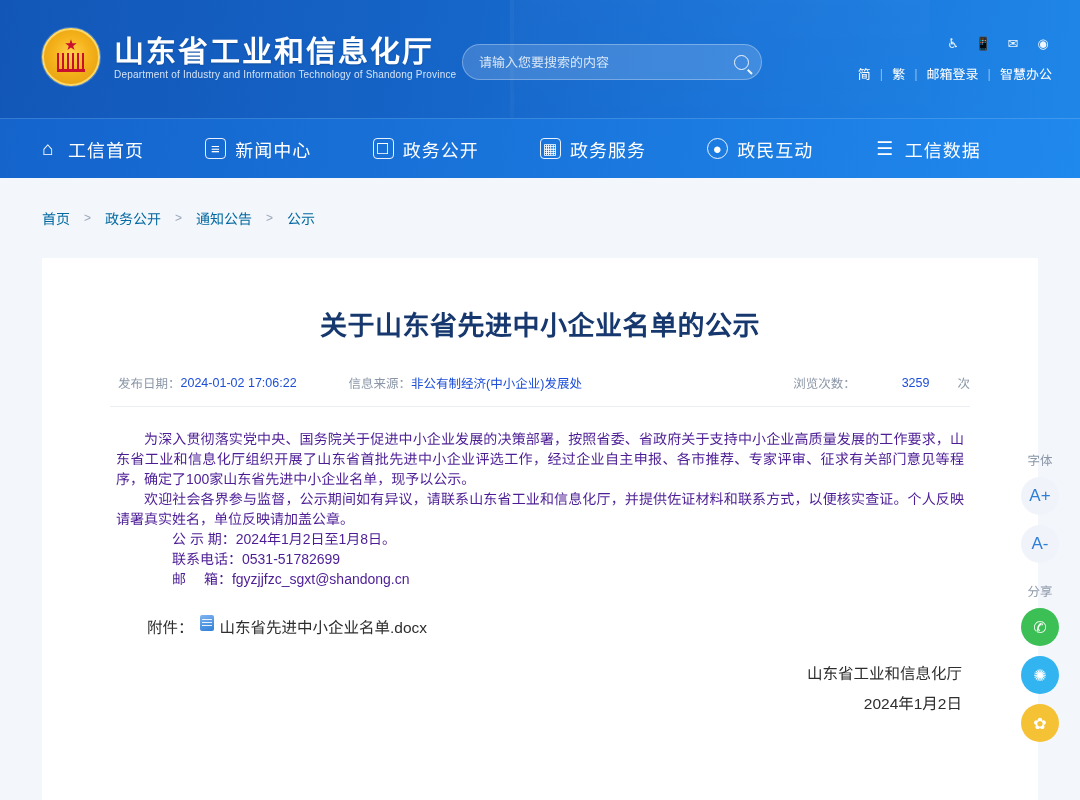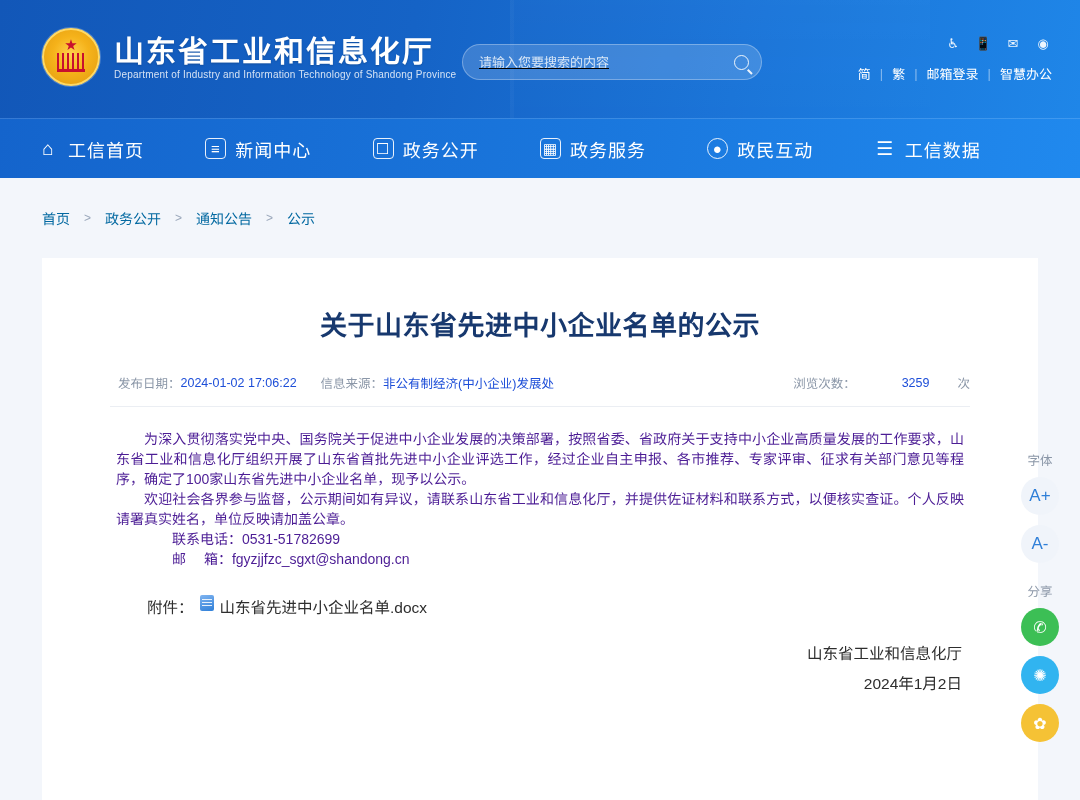--- a/index.html
+++ b/index.html
@@ -66,21 +66,21 @@
     font-size: 10px;
     letter-spacing: .2px;
     margin-top: 0;
   }
   .searchbox {
     position: absolute; left: 462px; top: 44px;
     width: 300px; height: 36px;
     border-radius: 18px;
     background: rgba(255,255,255,.16);
     border: 1px solid rgba(255,255,255,.30);
-    display: flex; align-items: center; text-decoration: underline;
+    display: flex; align-items: center;
   }
   .searchbox input {
     flex: 1;
     border: 0; outline: 0; background: transparent;
     color: #ffffff;
     font-size: 13px;
     padding: 0 16px;
     font-family: inherit;
   }
   .searchbox input::placeholder { color: rgba(255,255,255,.80); }
@@ -190,21 +190,21 @@
   .meta {
     display: flex;
     align-items: center;
     font-size: 12.5px;
     color: #8b97a8;
     border-bottom: 1px solid #ebeef3;
     padding-bottom: 14px;
     margin: 0 -6px 22px -6px;
   }
   .meta .m1 { margin-left: 8px; }
-  .meta .m2 { margin-left: 24px; }
+  .meta .m2 { margin-left: 52px; }
   .meta .m3 { margin-left: auto; margin-right: 46px; }
   .meta .val { color: #1d4ed8; }
 
   .body-text {
     color: #4c1d95;
     font-size: 14px;
     line-height: 20px;
     text-align: justify;
   }
   .body-text p { text-indent: 2em; }
@@ -363,20 +363,21 @@
       <span class="m2">信息来源：</span>
       <span class="val">非公有制经济(中小企业)发展处</span>
       <span class="m3">浏览次数：</span>
       <span class="val">3259</span>
       <span style="margin-left:28px">次</span>
     </div>
 
     <div class="body-text">
       <p>为深入贯彻落实党中央、国务院关于促进中小企业发展的决策部署，按照省委、省政府关于支持中小企业高质量发展的工作要求，山东省工业和信息化厅组织开展了山东省首批先进中小企业评选工作，经过企业自主申报、各市推荐、专家评审、征求有关部门意见等程序，确定了100家山东省先进中小企业名单，现予以公示。</p>
       <p>欢迎社会各界参与监督，公示期间如有异议，请联系山东省工业和信息化厅，并提供佐证材料和联系方式，以便核实查证。个人反映请署真实姓名，单位反映请加盖公章。</p>
+      <p class="kv">公 示 期：2024年1月2日至1月8日。</p>
       <p class="kv">联系电话：0531-51782699</p>
       <p class="kv">邮　 箱：fgyzjjfzc_sgxt@shandong.cn</p>
     </div>
 
     <div class="attach-block">
       <span>附件：</span>
       <span class="attach-icon"></span>
       <a class="attach-link">山东省先进中小企业名单.docx</a>
     </div>
 

